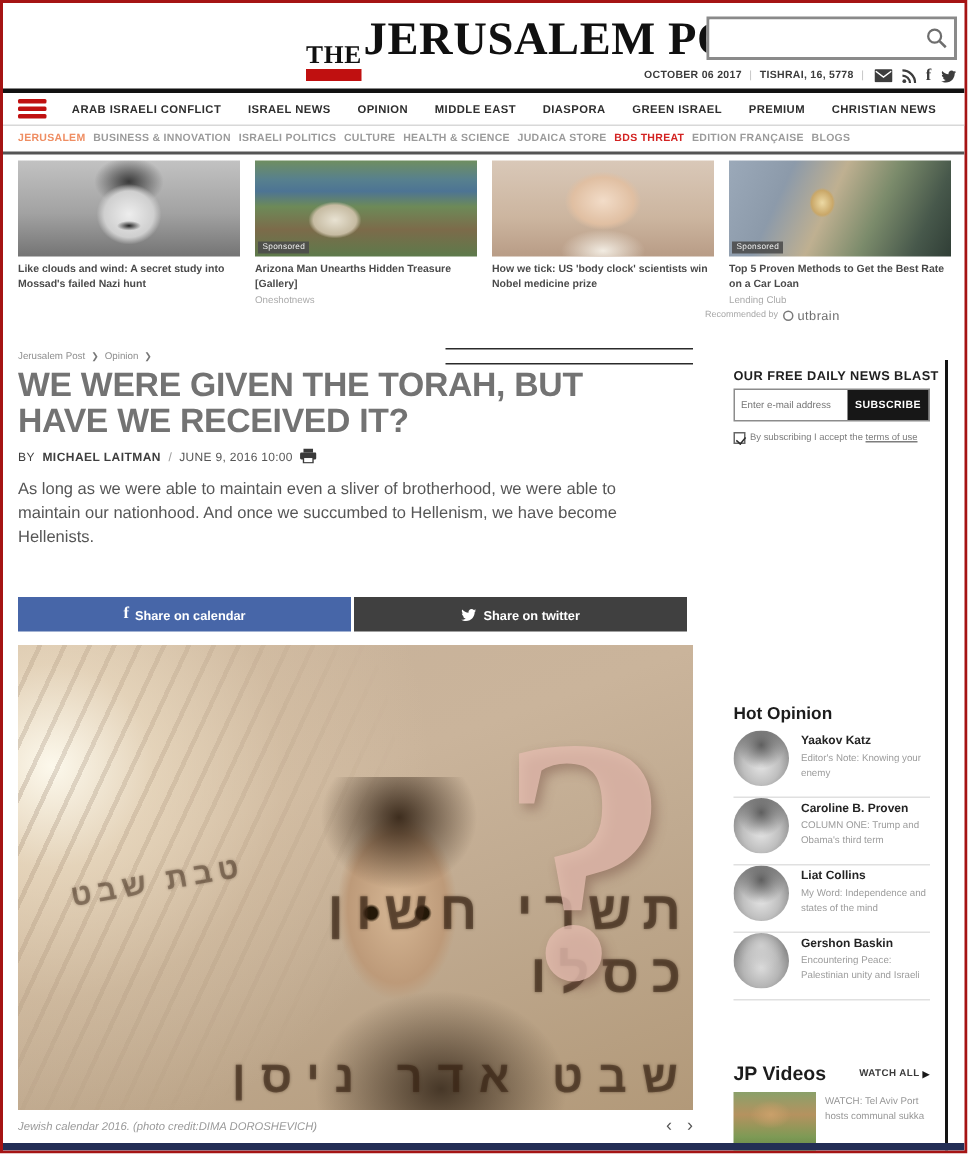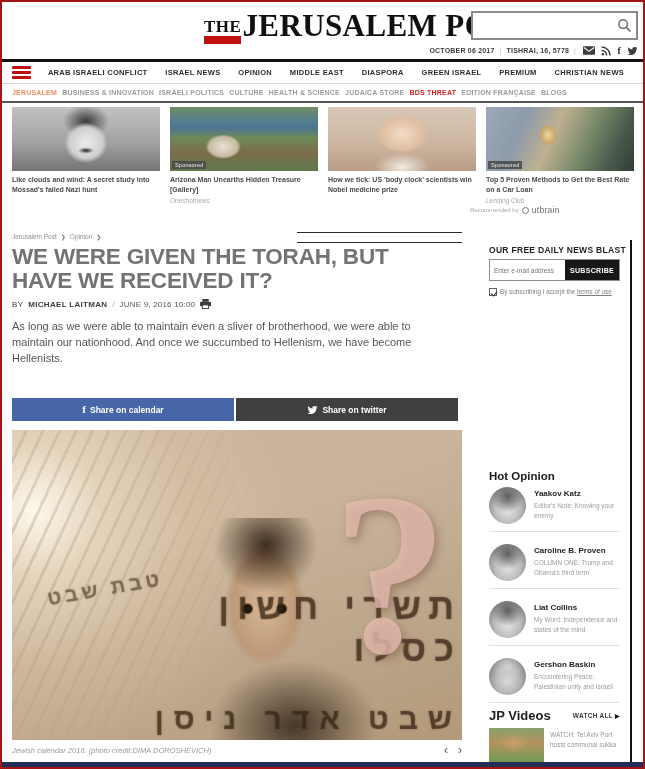--- a/index.html
+++ b/index.html
@@ -6,21 +6,21 @@
   html,body { background:#fff; }
   .page {
     position:relative; width:645px; height:769px; overflow:hidden;
     background:#fff; border:2px solid #a51414;
     font-family:"Liberation Sans", sans-serif; color:#222;
   }
   .abs { position:absolute; }
 
   
   .logo { left:202px; top:8px; display:flex; align-items:flex-start; cursor:pointer; }
-  .logo-the { display:flex; flex-direction:column; align-items:center; margin-top:8px; }
+  .logo-the { display:flex; flex-direction:column; align-items:center; margin-top:18px; }
   .logo-the-text { font-family:"Liberation Serif", serif; font-weight:700; font-size:17px; letter-spacing:.5px; color:#101010; line-height:1; }
   .logo-the-bar { width:37px; height:8px; background:#c01010; margin-top:1px; }
   .logo-main { font-family:"Liberation Serif", serif; font-weight:700; font-size:31px; color:#101010; letter-spacing:.4px; line-height:1.05; margin-left:1px; }
   .search-box { left:469px; top:9px; width:167px; height:29px; border:2px solid #8a8a8a; background:#fff; display:flex; align-items:center; }
   .search-box input { flex:1; border:none; outline:none; height:100%; padding:0 4px; font-size:10px; font-family:"Liberation Sans", sans-serif; }
   .search-btn { width:24px; height:100%; display:flex; align-items:center; justify-content:center; cursor:pointer; background:#fff; border:none; }
   .date-row { left:330px; top:43px; width:306px; display:flex; justify-content:flex-end; align-items:center; gap:5px; font-size:7px; font-weight:700; color:#3c3c3c; letter-spacing:.2px; }
   .date-sep { color:#c0c0c0; font-weight:400; }
   .soc-icons { display:flex; align-items:center; gap:6px; margin-left:2px; }
   .soc-icons .ic { display:flex; align-items:center; justify-content:center; cursor:pointer; }
@@ -112,21 +112,21 @@
   .nb-title { left:487px; top:243px; font-size:8.5px; font-weight:700; color:#1f1f1f; letter-spacing:.3px; }
   .nb-box { left:487px; top:257px; width:131px; height:22px; border:1.5px solid #8c8c8c; display:flex; background:#fff; }
   .nb-box input { flex:1; min-width:0; border:none; outline:none; font-size:6.5px; color:#555; padding:0 4px; font-family:"Liberation Sans", sans-serif; }
   .nb-sub { width:54px; background:#171717; color:#fff; font-size:7px; font-weight:700; border:none; cursor:pointer; letter-spacing:.3px; font-family:"Liberation Sans", sans-serif; }
   .nb-consent { left:487px; top:286px; width:140px; display:flex; align-items:flex-start; gap:3px; font-size:6.3px; color:#7d7d7d; }
   .nb-check { width:8px; height:8px; border:1px solid #666; background:#fff; position:relative; cursor:pointer; flex:none; }
   .nb-check::after { content:""; position:absolute; left:1.5px; top:.5px; width:3px; height:5px; border:solid #2d2d2d; border-width:0 1.5px 1.5px 0; transform:rotate(40deg); }
   .nb-terms { text-decoration:underline; cursor:pointer; }
   .ho-title { left:487px; top:468px; font-size:11.5px; font-weight:700; color:#1c1c1c; }
   .ho-list { left:487px; top:485px; width:131px; }
-  .ho-entry { display:flex; gap:8px; padding-bottom:7px; margin-bottom:12px; border-bottom:1px solid #e0e0e0; cursor:pointer; }
+  .ho-entry { display:flex; gap:8px; padding-bottom:7px; margin-bottom:0; border-bottom:1px solid #e0e0e0; cursor:pointer; }
   .avatar { width:37px; height:37px; border-radius:50%; flex:none; background:
       radial-gradient(circle at 50% 26%, #5f5f5f 0%, rgba(95,95,95,0) 48%),
       radial-gradient(ellipse 55% 58% at 50% 62%, #e5e5e5 0%, #bfbfbf 60%, #8f8f8f 100%); }
   .ho-entry:nth-child(4) .avatar { background:
       radial-gradient(circle at 50% 24%, #cfcfcf 0%, rgba(207,207,207,0) 48%),
       radial-gradient(ellipse 55% 58% at 50% 62%, #dcdcdc 0%, #b5b5b5 60%, #878787 100%); }
   .ho-name { font-size:8px; font-weight:700; color:#242424; margin-top:2px; }
   .ho-teaser { font-size:6.5px; color:#9c9c9c; line-height:1.5; margin-top:3px; }
   .jp-head { left:487px; top:706px; width:131px; display:flex; justify-content:space-between; align-items:center; }
   .jp-title { font-size:13px; font-weight:700; color:#1c1c1c; }

